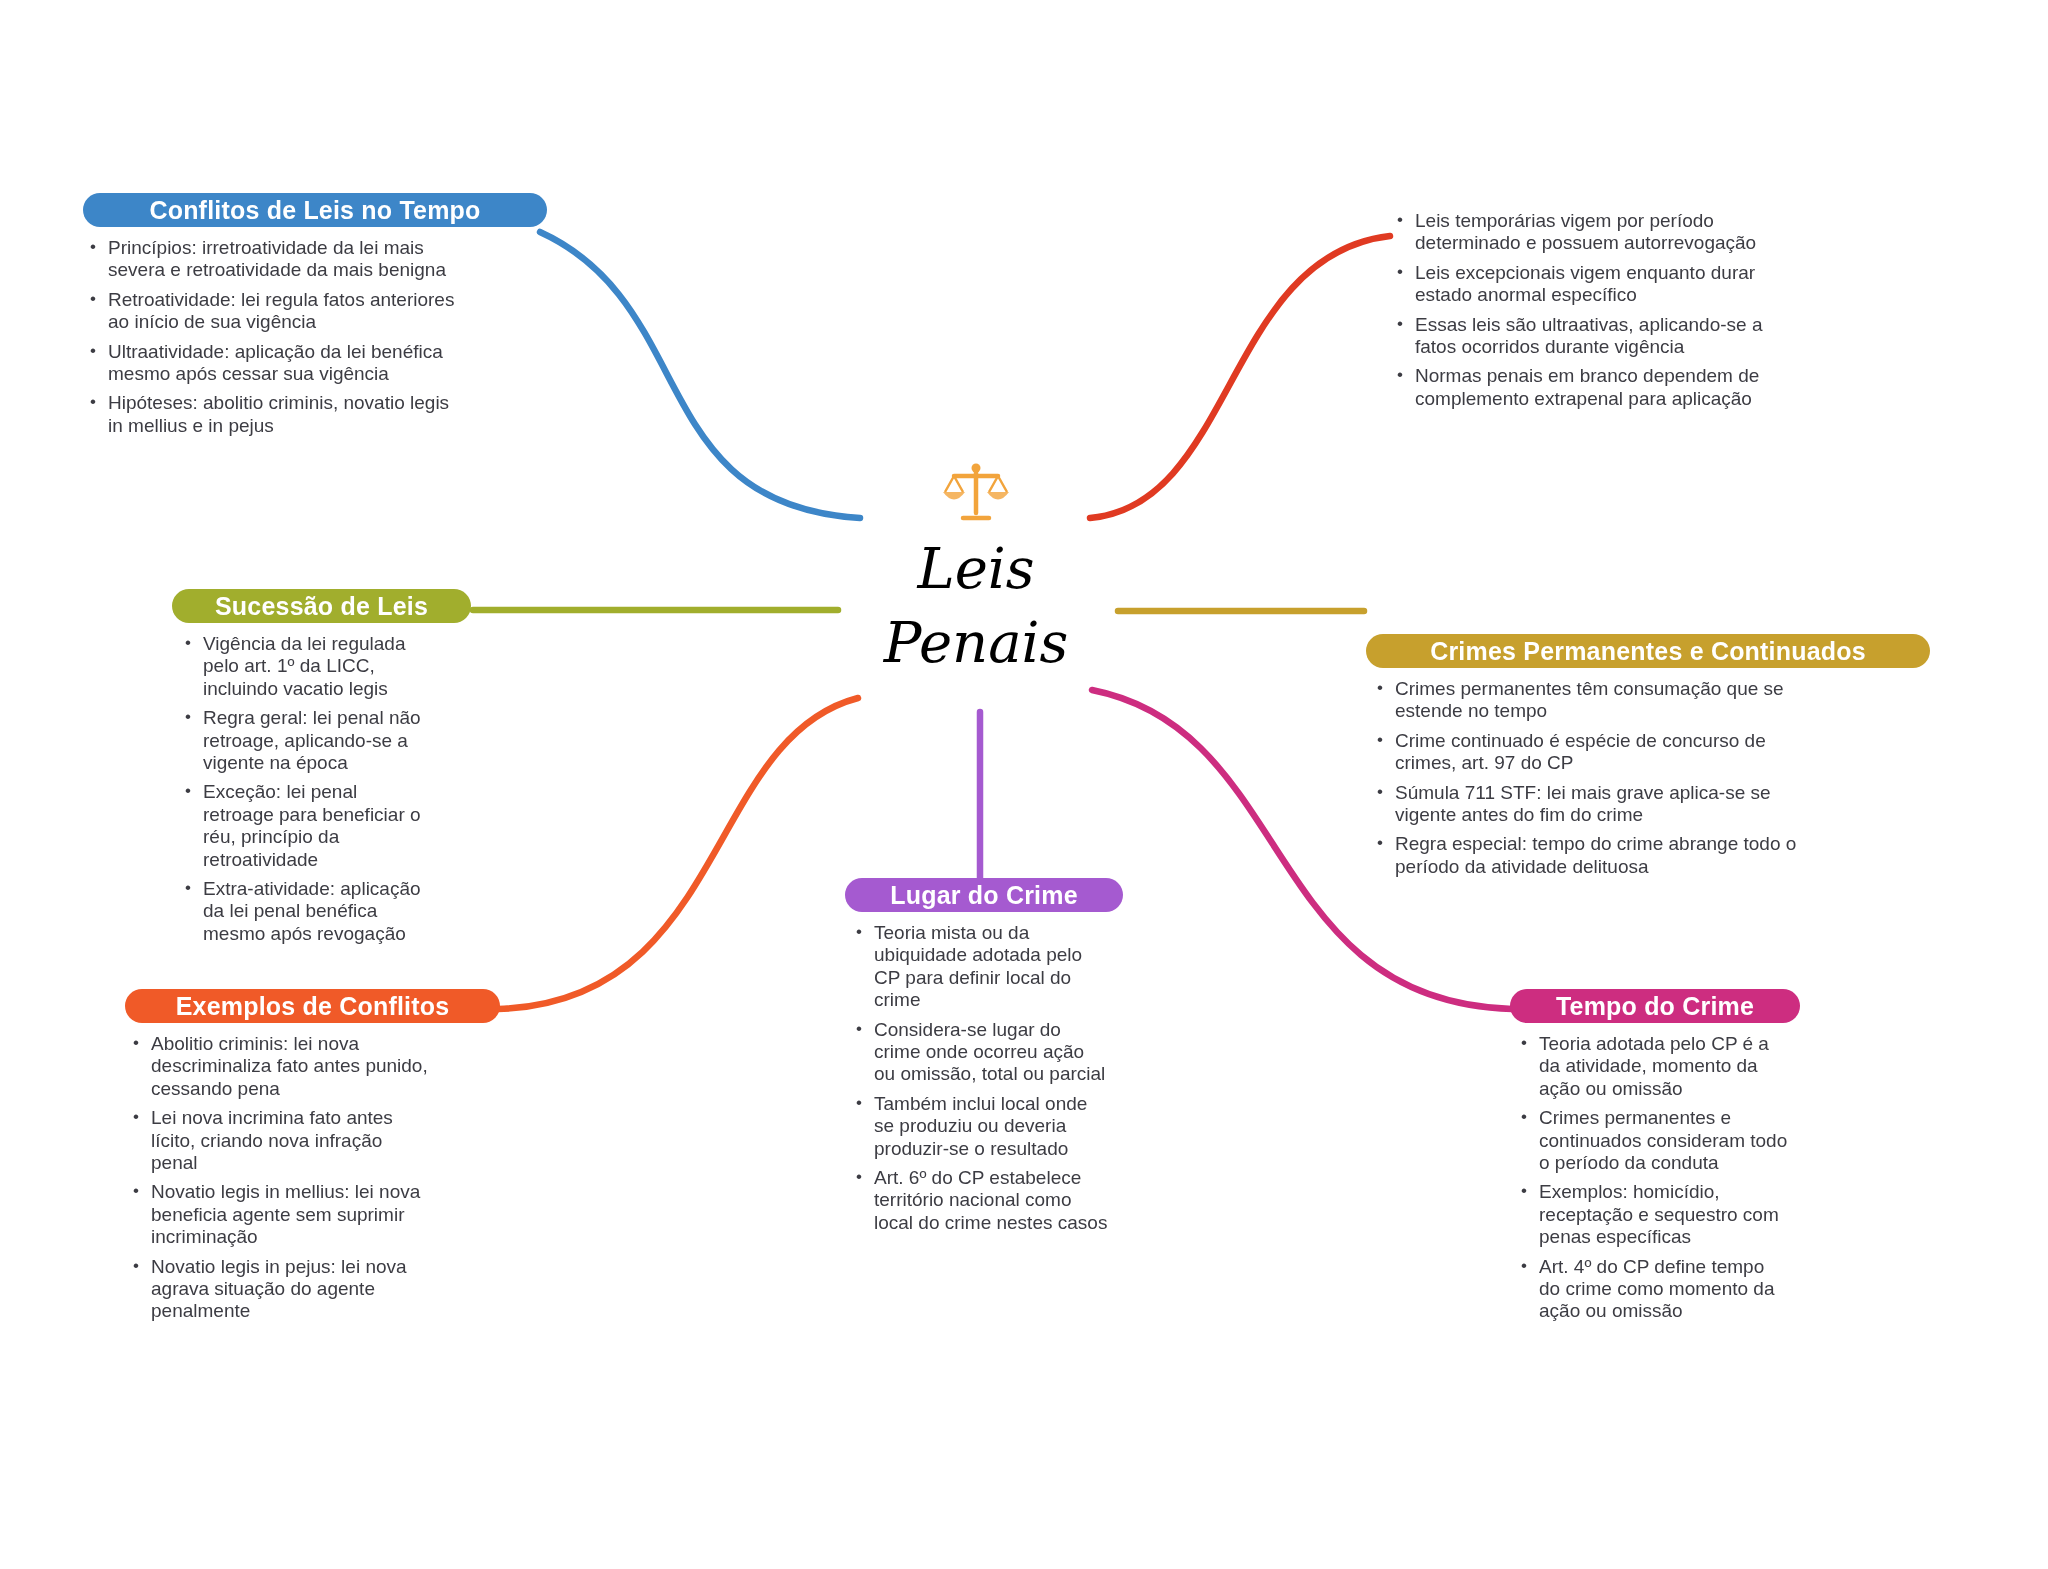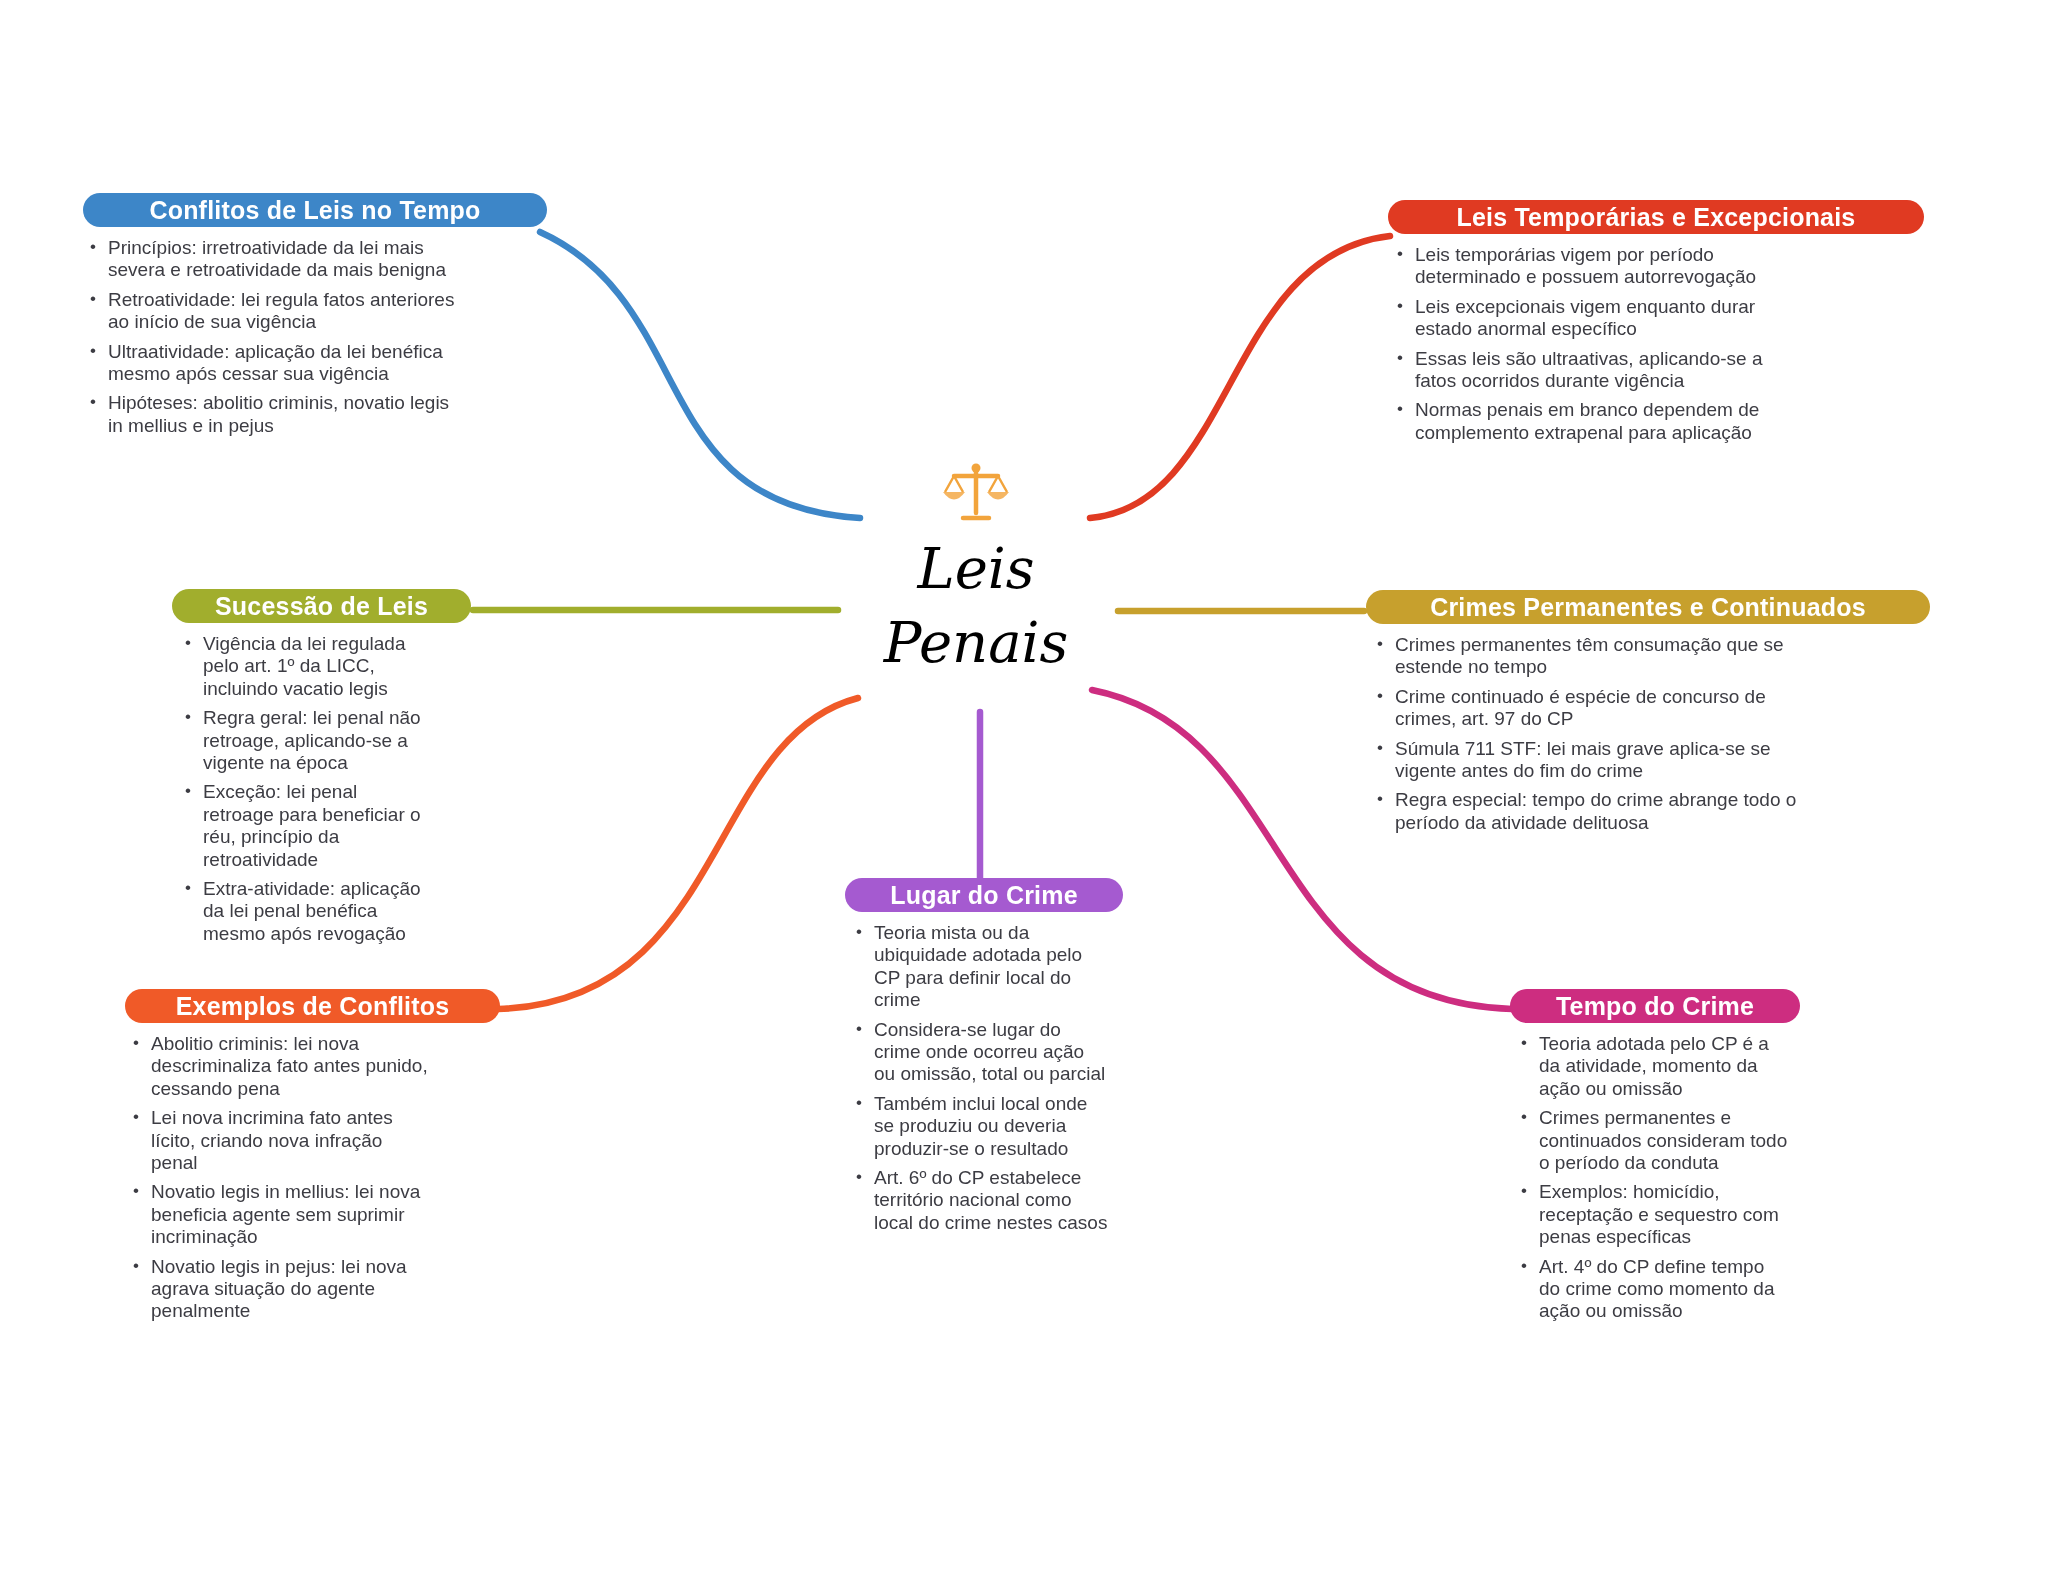--- a/index.html
+++ b/index.html
@@ -34,21 +34,21 @@
     font-size:19px; line-height:1.18;
     color:#3c3c43;
     margin-bottom:7px;
   }
   .bullet { flex:0 0 12px; text-align:center; font-size:17px; color:#3c3c43; }
 
   
   #node-0 { left:83px;  top:193px; }  #node-0 .pill { width:464px; }  #node-0 .items { margin-left:4px;  width:372px; }
   #node-1 { left:1388px; top:200px; } #node-1 .pill { width:536px; }  #node-1 .items { margin-left:6px;  width:400px; }
   #node-2 { left:172px;  top:589px; } #node-2 .pill { width:299px; }  #node-2 .items { margin-left:10px; width:250px; }
-  #node-3 { left:1366px; top:590px; } #node-3 .pill { width:564px; }  #node-3 .items { margin-left:8px;  width:440px; }
+  #node-3 { left:1366px; top:590px; } #node-3 .pill { width:564px;margin-top:44px; }  #node-3 .items { margin-left:8px;  width:440px; }
   #node-4 { left:125px;  top:989px; } #node-4 .pill { width:375px; }  #node-4 .items { margin-left:5px;  width:300px; }
   #node-5 { left:845px;  top:878px; } #node-5 .pill { width:278px; }  #node-5 .items { margin-left:8px;  width:255px; }
   #node-6 { left:1510px; top:989px; } #node-6 .pill { width:290px; }  #node-6 .items { margin-left:8px;  width:270px; }
 
   
   .center {
     position:absolute; left:826px; top:458px; width:300px;
     text-align:center; z-index:2;
   }
   .scales { display:inline-block; line-height:0; }
@@ -110,21 +110,20 @@
         <span>Ultraatividade: aplicação da lei benéfica mesmo após cessar sua vigência</span>
       </li>
     <li class="item">
         <span class="bullet">•</span>
         <span>Hipóteses: abolitio criminis, novatio legis in mellius e in pejus</span>
       </li>
   </ul>
 </section>
 
 <section class="node" id="node-1">
-  <div class="pill" style="background-color: rgb(224, 58, 34);">Leis Temporárias e Excepcionais</div>
   <ul class="items">
     <li class="item">
         <span class="bullet">•</span>
         <span>Leis temporárias vigem por período determinado e possuem autorrevogação</span>
       </li>
     <li class="item">
         <span class="bullet">•</span>
         <span>Leis excepcionais vigem enquanto durar estado anormal específico</span>
       </li>
     <li class="item">

